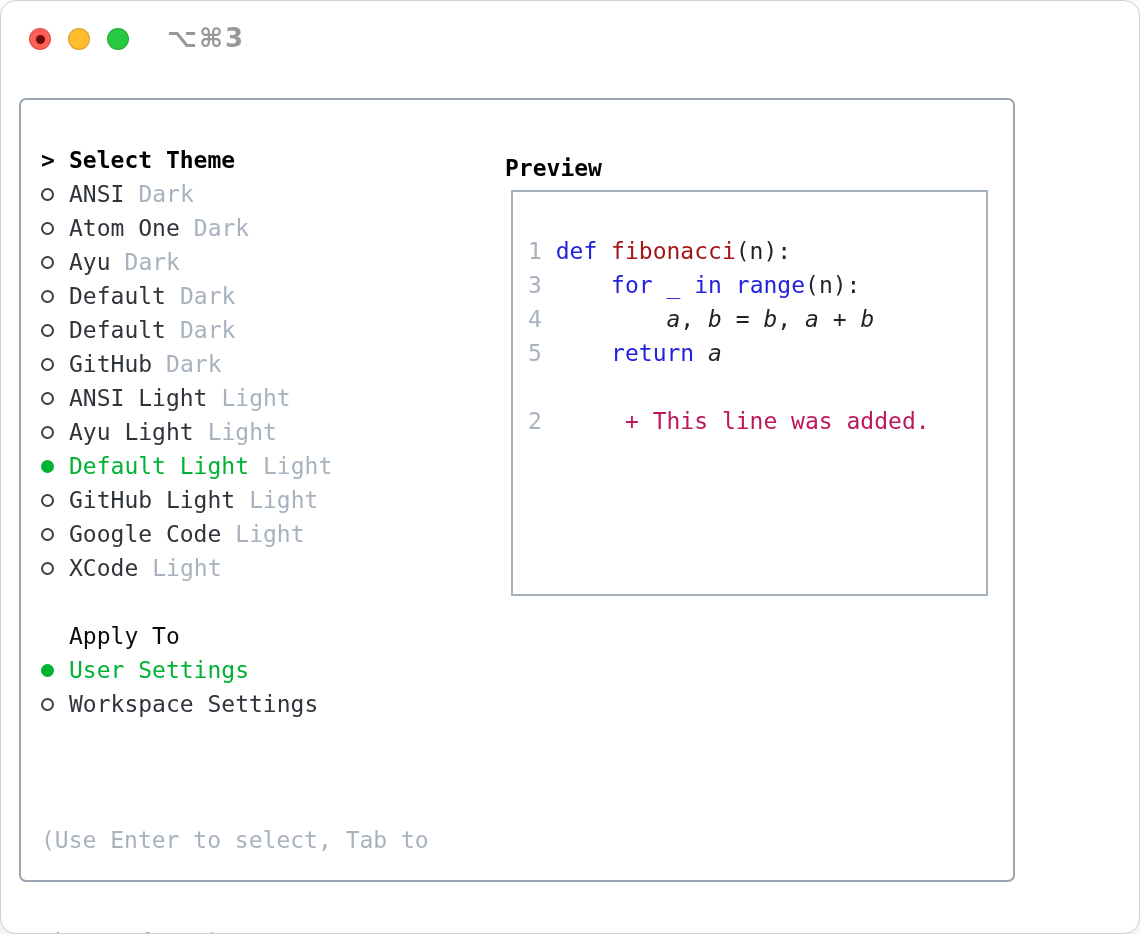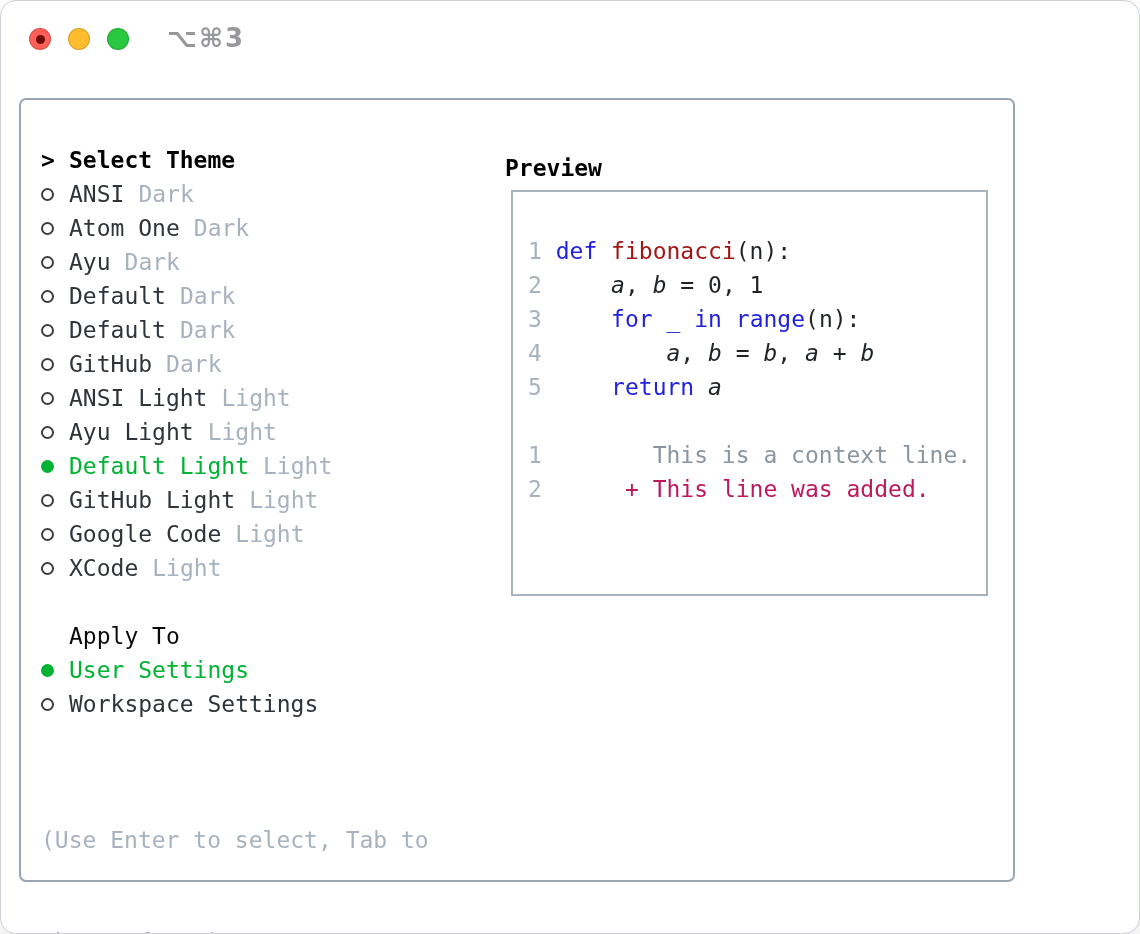--- a/index.html
+++ b/index.html
@@ -126,24 +126,22 @@
       <div>(Use Enter to select, Tab to</div>
       <div>change focus)</div>
     </div>
 
     <div class="preview-title">Preview</div>
 
     <div class="preview-box">
       <div class="code">
 
       <div class="code-line"><span class="sg-ln">1 </span><span class="sg-kw">def</span><span class="sg-pl"> </span><span class="sg-fn">fibonacci</span><span class="sg-pl">(n):</span></div>
-          <div class="code-line"><span class="sg-ln">2 </span><span class="sg-pl">    </span><span class="sg-var">a</span><span class="sg-pl">, </span><span class="sg-var">b</span><span class="sg-pl"> = 0, 1</span></div>
           <div class="code-line"><span class="sg-ln">3 </span><span class="sg-pl">    </span><span class="sg-kw">for</span><span class="sg-pl"> </span><span class="sg-kw">_</span><span class="sg-pl"> </span><span class="sg-kw">in</span><span class="sg-pl"> </span><span class="sg-kw">range</span><span class="sg-pl">(n):</span></div>
           <div class="code-line"><span class="sg-ln">4 </span><span class="sg-pl">        </span><span class="sg-var">a</span><span class="sg-pl">, </span><span class="sg-var">b</span><span class="sg-pl"> = </span><span class="sg-var">b</span><span class="sg-pl">, </span><span class="sg-var">a</span><span class="sg-pl"> + </span><span class="sg-var">b</span></div>
           <div class="code-line"><span class="sg-ln">5 </span><span class="sg-pl">    </span><span class="sg-kw">return</span><span class="sg-pl"> </span><span class="sg-var">a</span></div>
           <div class="code-line"><span class="sg-ln"></span></div>
-          <div class="code-line"><span class="sg-ln">1 </span><span class="sg-ctx">       This is a context line.</span></div>
           <div class="code-line"><span class="sg-ln">2 </span><span class="sg-pl">     </span><span class="sg-add">+ This line was added.</span></div>
         </div>
     </div>
 
   </div>
 </div>
 
 </body></html>

